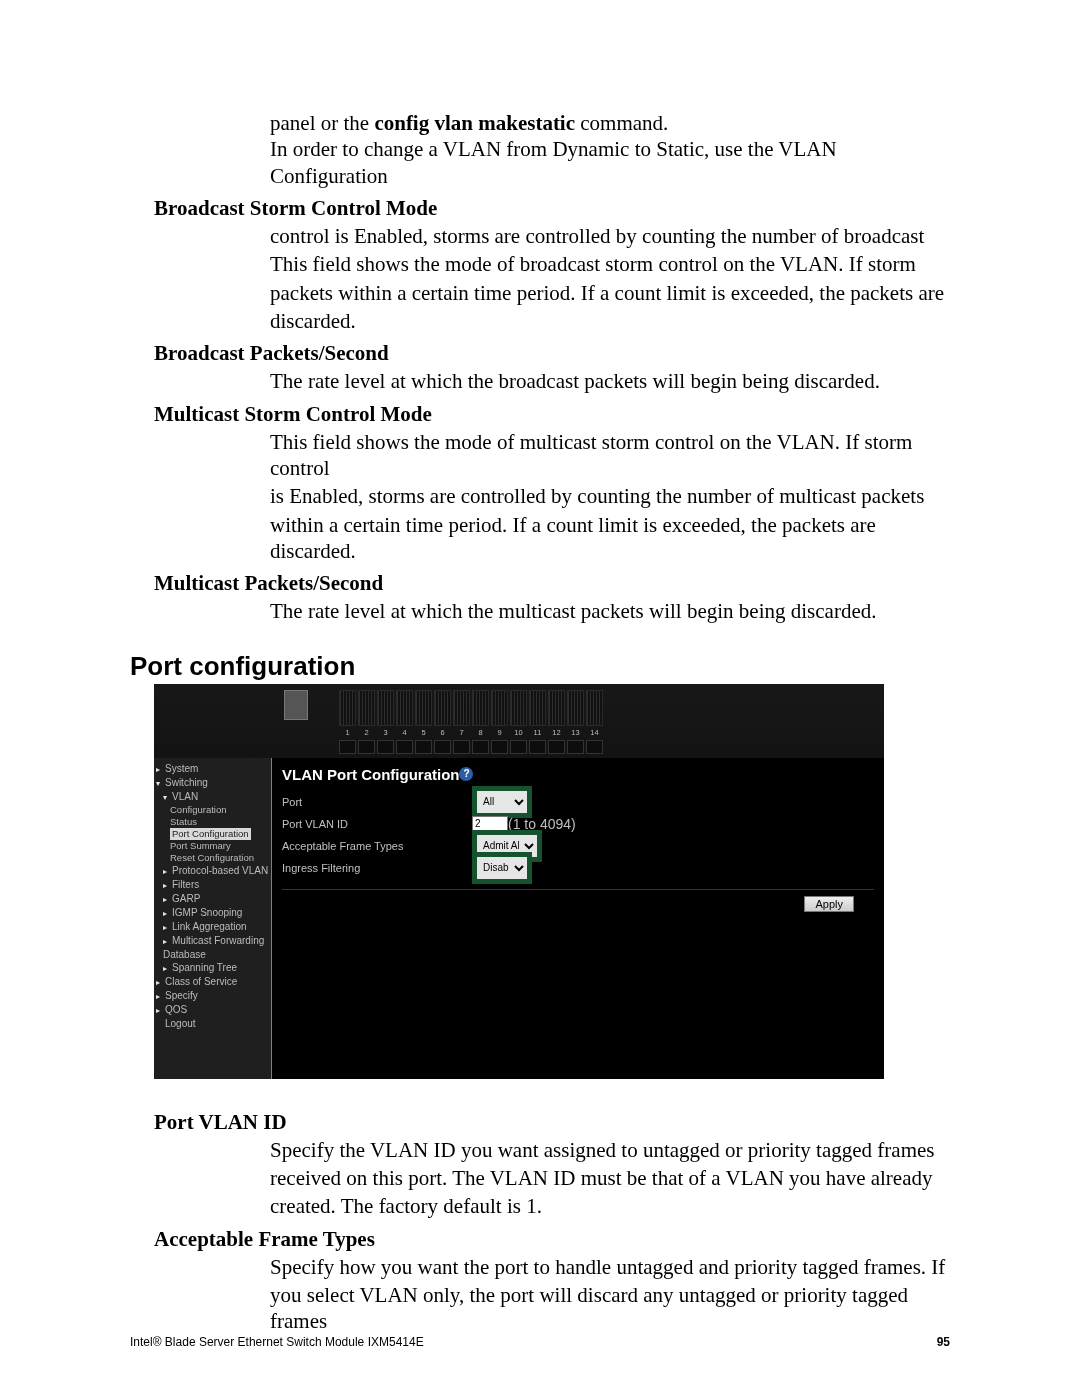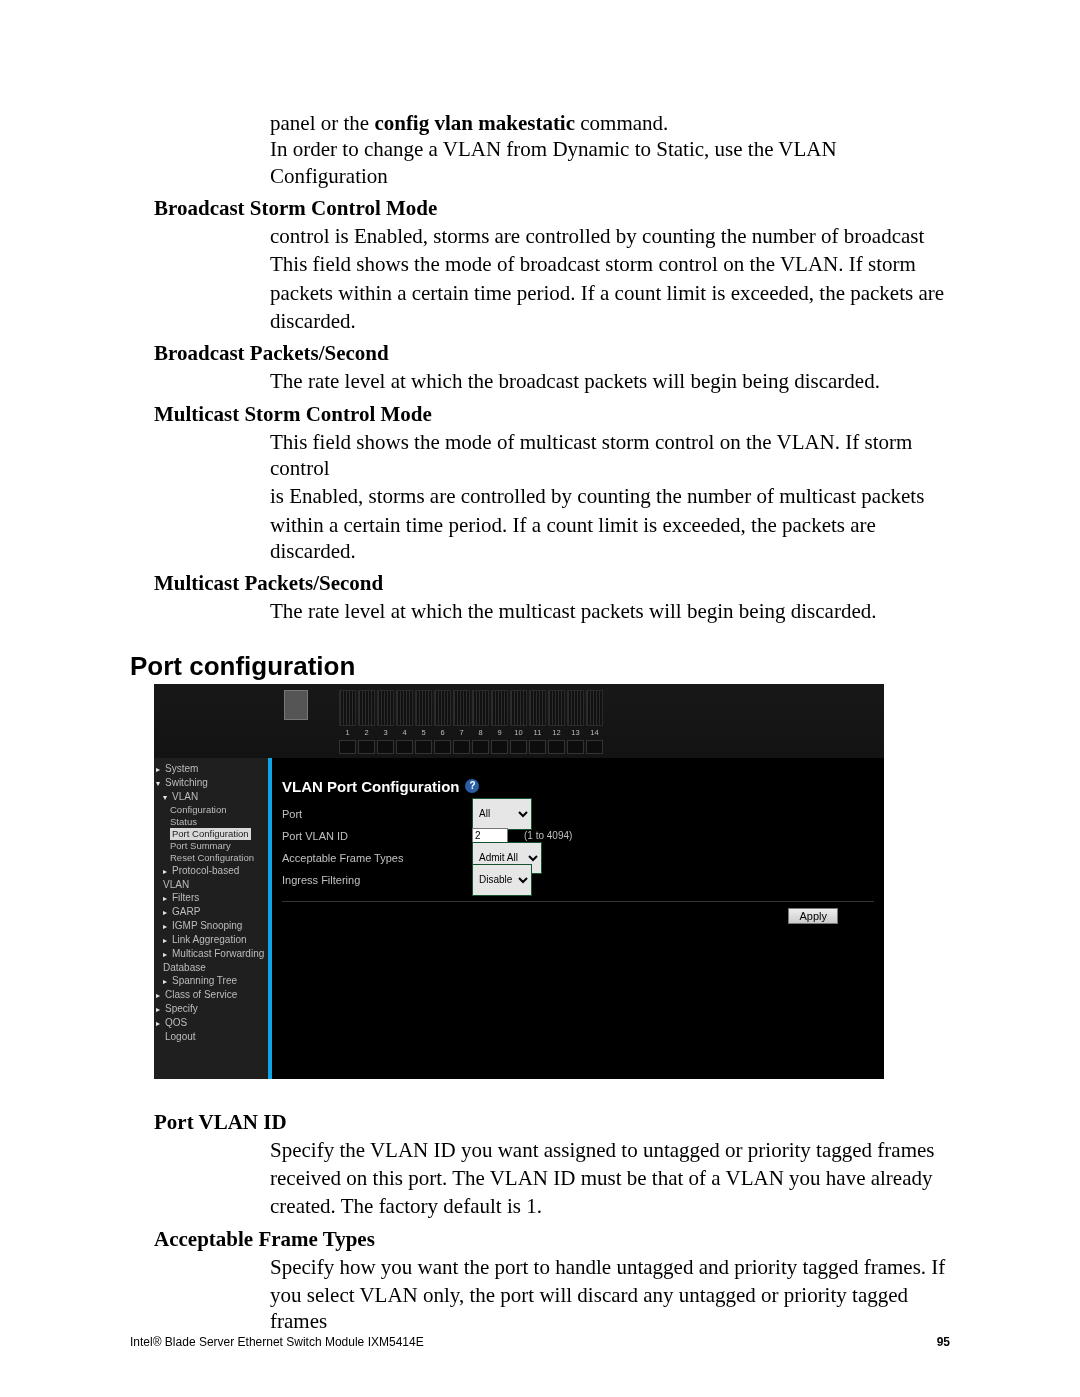--- a/index.html
+++ b/index.html
@@ -112,21 +112,21 @@
     width: 15px; height: 12px;
     border: 1px solid #333;
     background: #0d0d0d;
   }
   .ui-sidebar {
     position: absolute;
     left: 0; top: 74px;
     width: 118px;
     height: 321px;
     background: #1f1f1f;
-    border-right: 4px solid #0ea5e9;
+    border-right: 1px solid #0ea5e9;
     padding: 4px 2px;
     box-sizing: border-box;
   }
   .ui-sidebar .lvl0 { color:#bcbcbc; font-size:10px; line-height:13px; }
   .ui-sidebar .lvl1 { color:#bcbcbc; font-size:10px; line-height:13px; padding-left: 7px; }
   .ui-sidebar .lvl2 { color:#bcbcbc; font-size:9.5px; line-height:12px; padding-left: 14px; }
   .ui-sidebar .sel {
     background: #d9d9d9;
     color: #1a1a1a;
     display: inline-block;
@@ -140,68 +140,68 @@
     right: 0;
     height: 321px;
     background: #000;
     padding: 4px 10px;
     box-sizing: border-box;
   }
   .ui-main-title {
     color: #fff;
     font-weight: bold;
     font-size: 15px;
-    margin: 16px 0 8px 0;
-    display: flex; align-items: center; gap: 6px;
+    margin: 4px 0 8px 0;
+    display: flex; align-items: center; 
   }
   .ui-main-title .qmark {
     display:inline-block; width:14px; height:14px; border-radius:50%;
     background:#2a5fa6; color:#fff; font-size:10px; text-align:center; line-height:14px;
   }
   .ui-field-row {
     display: flex;
     align-items: center;
     height: 22px;
   }
   .ui-field-label {
     width: 190px;
     color: #c0c0c0;
     font-size: 11px;
   }
   .ui-select {
     background: #e6e6e6;
-    border: 1px solid #14532d;
+    border: 5px solid #14532d;
     font-size: 10px;
     height: 32px;
     padding: 0 2px;
     width: 60px;
     color: #000;
   }
   .ui-input {
     background: #fff;
     border: 1px solid #777;
     font-size: 10px;
     height: 14px;
     padding: 0 2px;
     width: 30px;
     color: #000;
   }
-  .ui-hint { color: #bfbfbf; font-size: 10px; margin-left: 16px; }
+  .ui-hint { color: #bfbfbf; font-size: 14px; margin-left: 0; }
   .ui-hr {
     border: 0; border-top: 1px solid #333;
     margin: 10px 0 6px 0;
   }
   .ui-apply {
     float: right;
     background: linear-gradient(#eee, #ccc);
     border: 1px solid #777;
     color: #000;
     font-size: 11px;
     padding: 1px 10px;
-    margin-right: 36px;
+    margin-right: 20px;
     cursor: pointer;
   }
 
   
   .post-defs { font-size: 21px; line-height: 1.25; }
   .inline-term { font-weight: bold; display:inline-block; width: 140px; margin-left:24px; }
   .inline-def-row { margin: 0 0 2px 0; }
 
   
   .footer {

